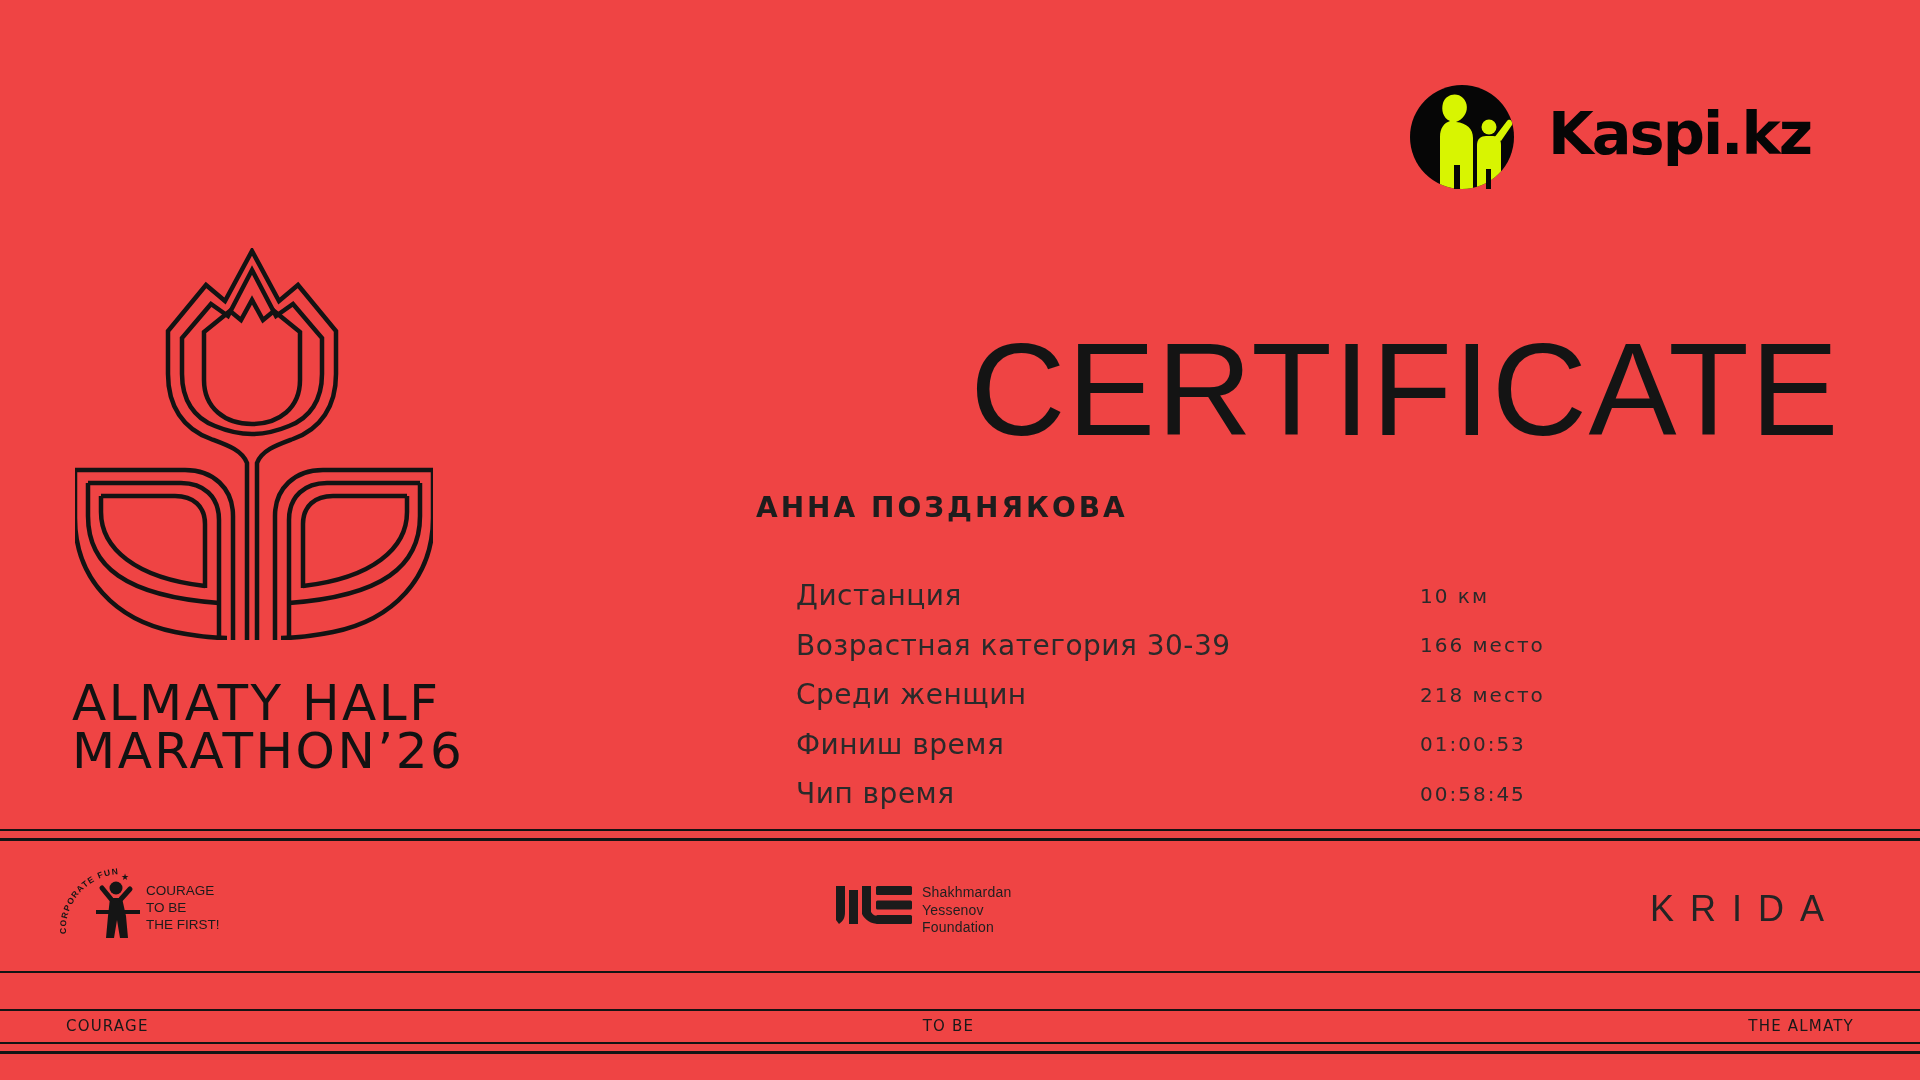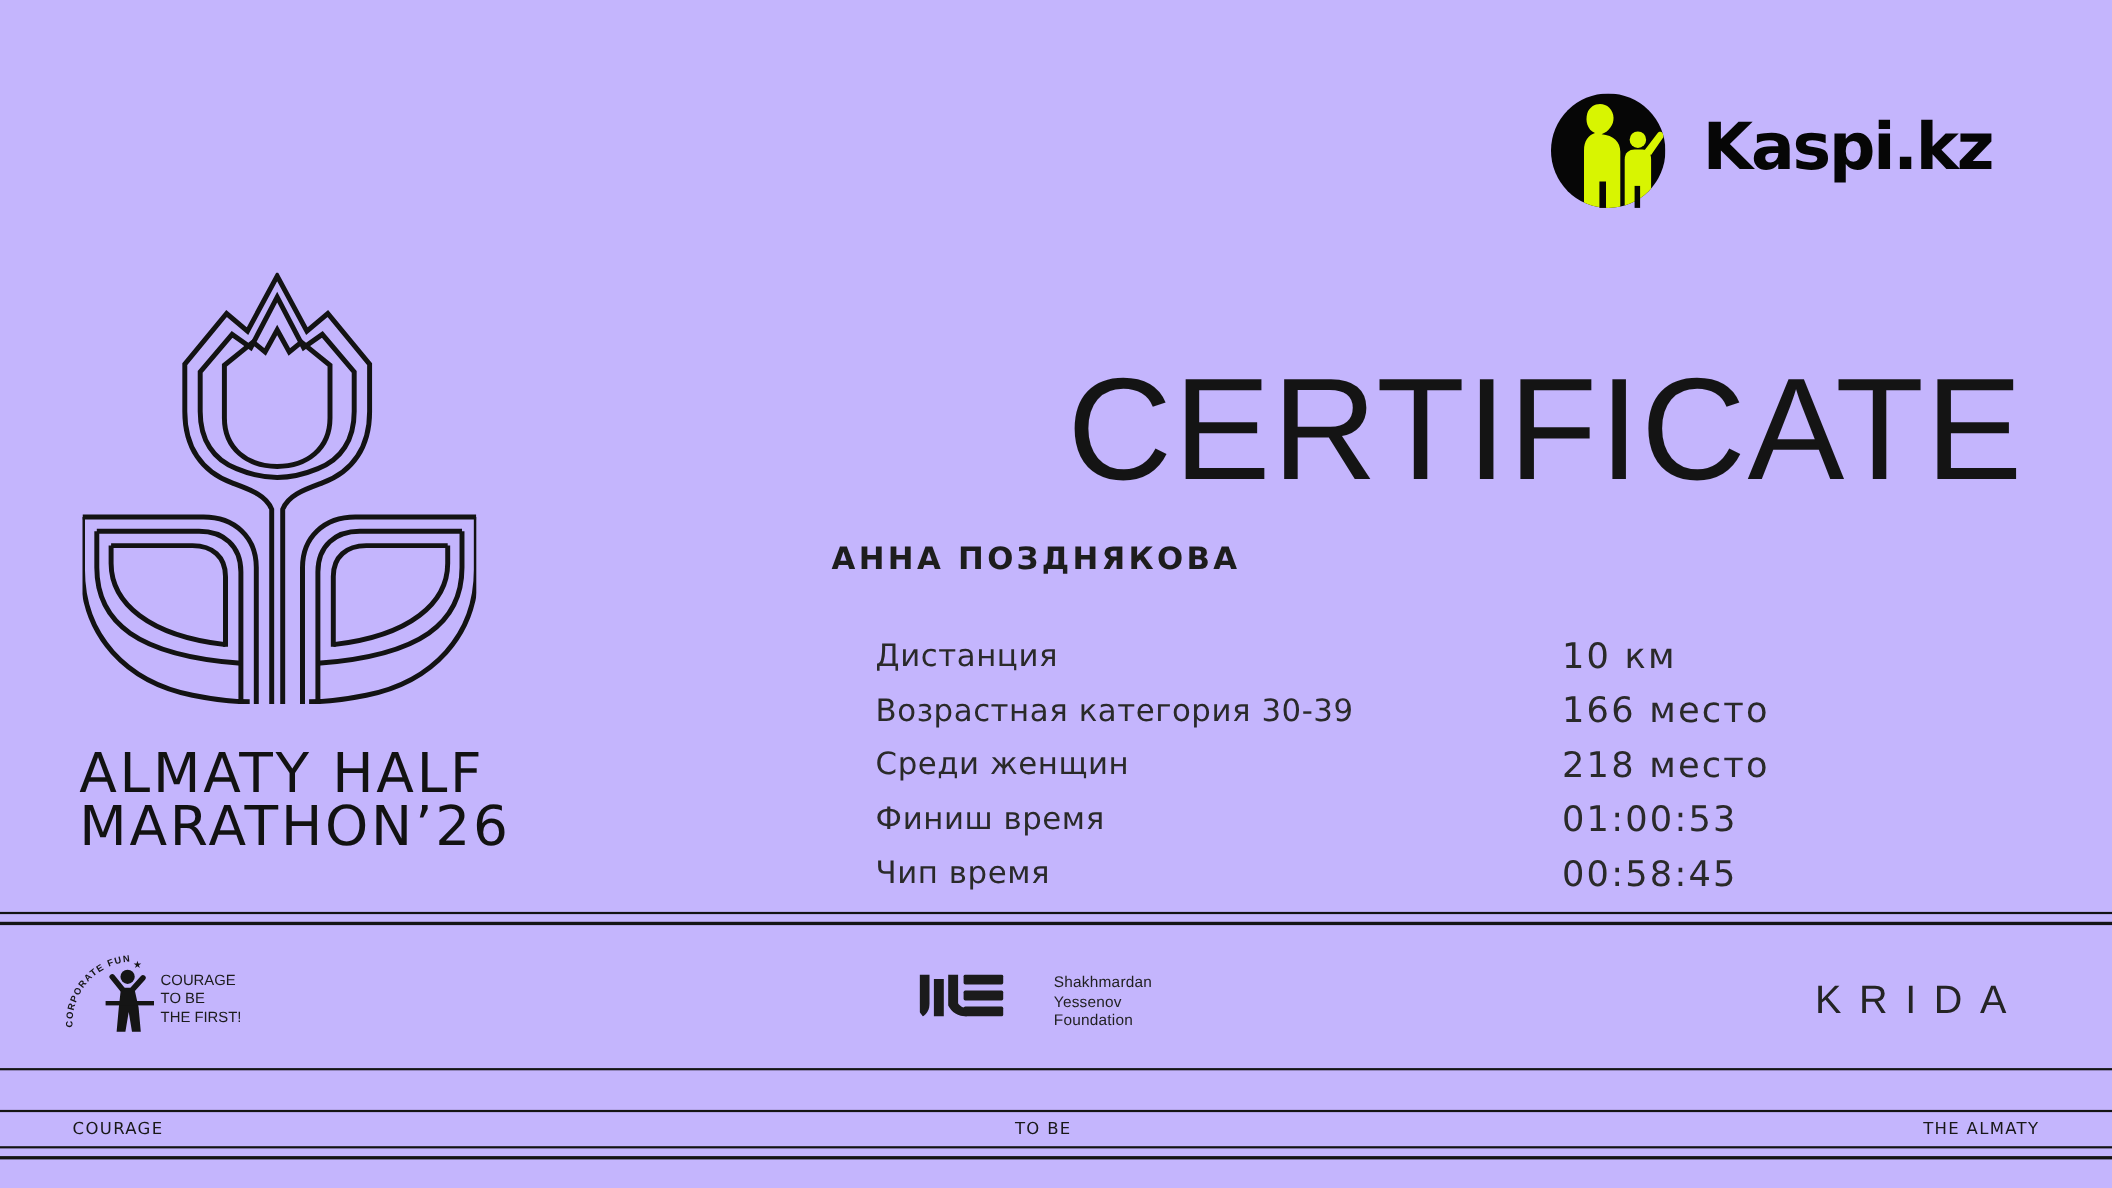--- a/index.html
+++ b/index.html
@@ -1,20 +1,20 @@
 <!DOCTYPE html>
 <html><head>
 <meta charset="utf-8">
 <style>
   * { margin:0; padding:0; box-sizing:border-box; }
   html,body { width:1920px; height:1080px; overflow:hidden; }
   body { font-family:"Liberation Sans", sans-serif; }
   #certificate {
     position:relative; width:1920px; height:1080px;
-    background:#c4b5fd; color:#161616;
+    background:#ef4444; color:#161616;
   }
   .abs { position:absolute; }
 
   
   .kaspi-circle { left:1410px; top:85px; width:104px; height:104px; }
   .kaspi-word {
     left:1548px; top:99px; font-family:"DejaVu Sans", sans-serif;
     font-weight:700; font-size:59px; letter-spacing:-2px; color:#060606;
   }
 
@@ -45,35 +45,34 @@
 
   
   .results { left:756px; top:571px; width:840px; }
   .result-row { position:relative; height:49.5px; display:flex; align-items:center;margin-left:40px; }
   .result-label {
     font-family:"DejaVu Sans", sans-serif; font-size:28px; font-weight:400;
     letter-spacing:0.5px; color:#2a2a2a; white-space:nowrap;
   }
   .result-value {
     position:absolute; left:624px;
-    font-family:"DejaVu Sans", sans-serif; font-size:32px; font-weight:400;
+    font-family:"DejaVu Sans", sans-serif; font-size:20px; font-weight:400;
     letter-spacing:2px; color:#2a2a2a; white-space:nowrap;
   }
 
   
   .rule { left:0; width:1920px; background:#141414; }
 
   
   .cf-logo { left:58px; top:868px; width:210px; height:84px; }
   .ye-logo { left:836px; top:886px; width:78px; height:38px; }
   .ye-text {
     left:922px; top:884px; font-family:"Liberation Sans", sans-serif;
     font-size:14px; line-height:17.5px; color:#1f1f1f; font-weight:400;
     letter-spacing:0.2px;
-    margin-left:36px;
   }
   .krida {
     left:1650px; top:888px; font-family:"Liberation Sans", sans-serif;
     font-size:36px; font-weight:400; letter-spacing:16px; color:#242424;
     white-space:nowrap;
   }
 
   
   .footer-strip {
     left:0; top:1012px; width:1920px; height:28px;

